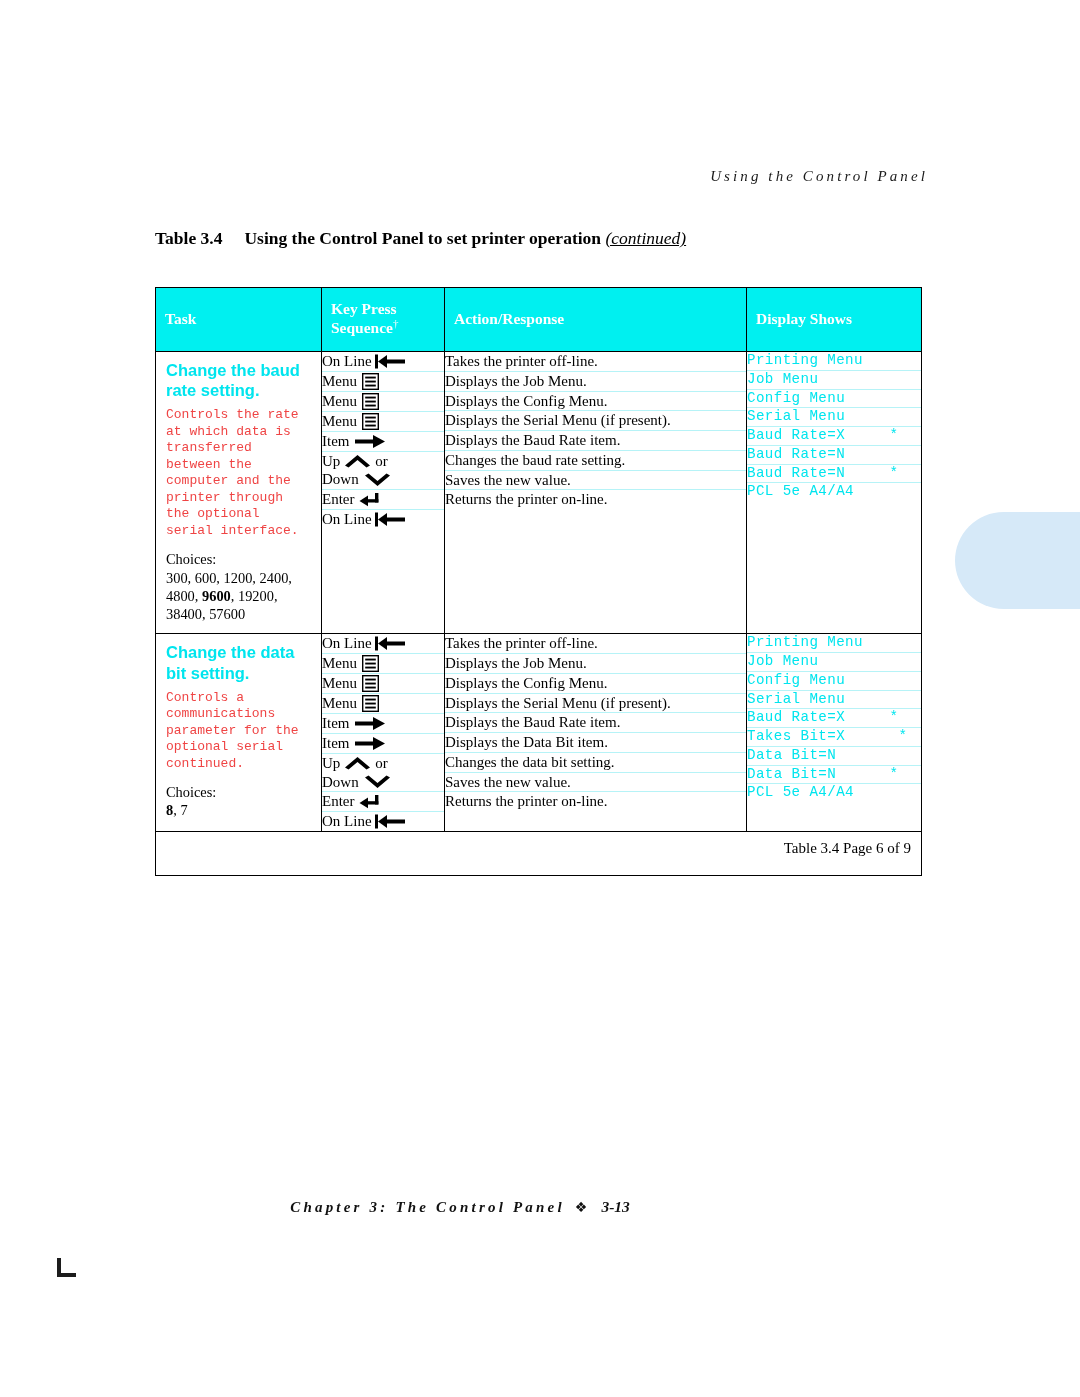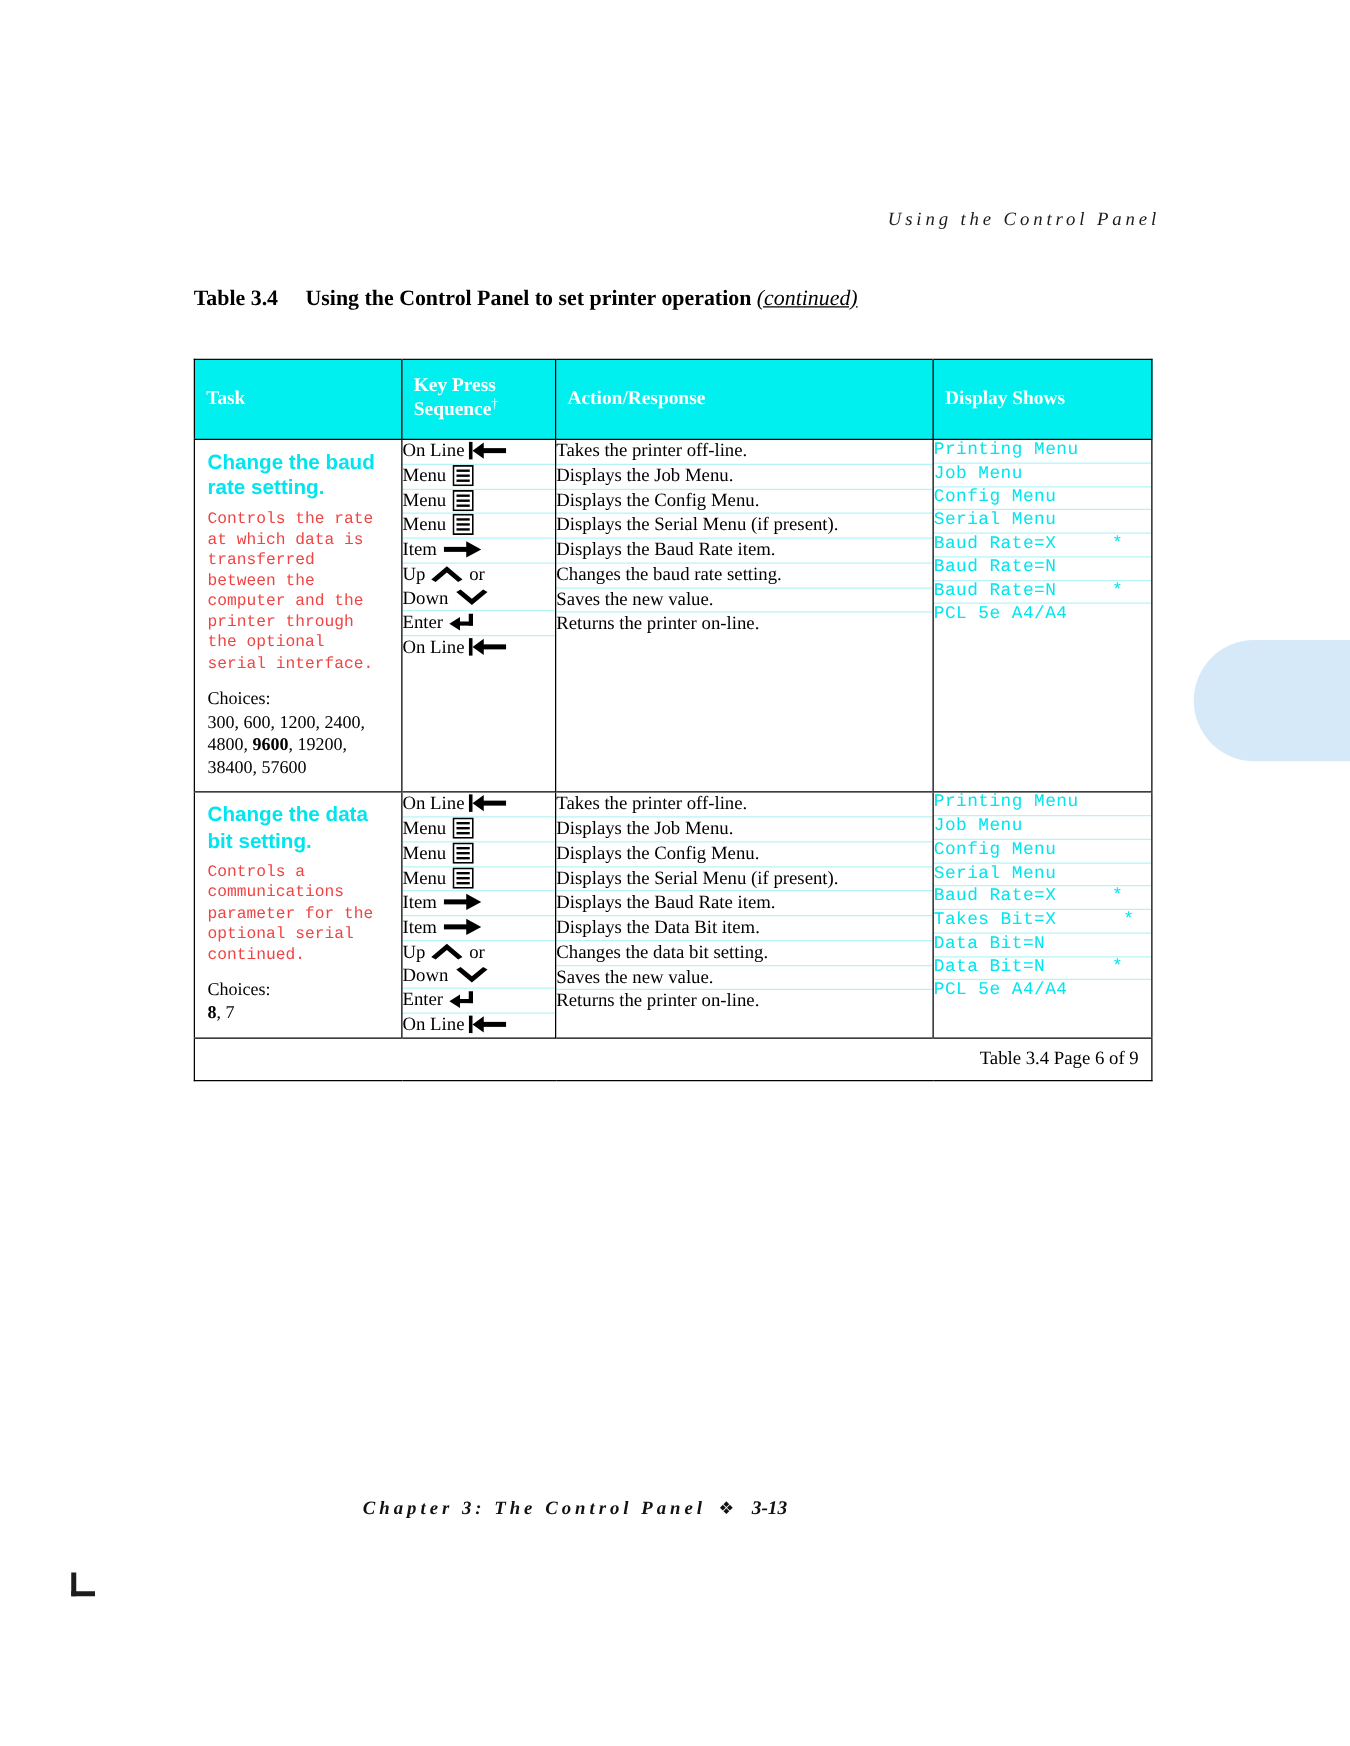--- a/index.html
+++ b/index.html
@@ -185,21 +185,21 @@
   
   .tbl-foot td {
     border-top: 1.6px solid #000;
     border-right: none;
     padding: 0;
   }
   .tbl-foot-inner {
     text-align: right;
     font-family: "Liberation Serif", serif;
     font-size: 15px;
-    padding: 8px 10px 8px 0;
+    padding: 8px 10px 18px 0;
   }
 
   
   .glyph {
     display: inline-block;
     vertical-align: middle;
     position: relative;
     top: -1px;
   }
   .glyph.onlinek  { width: 30px; height: 15px; margin-left: 3px; }

